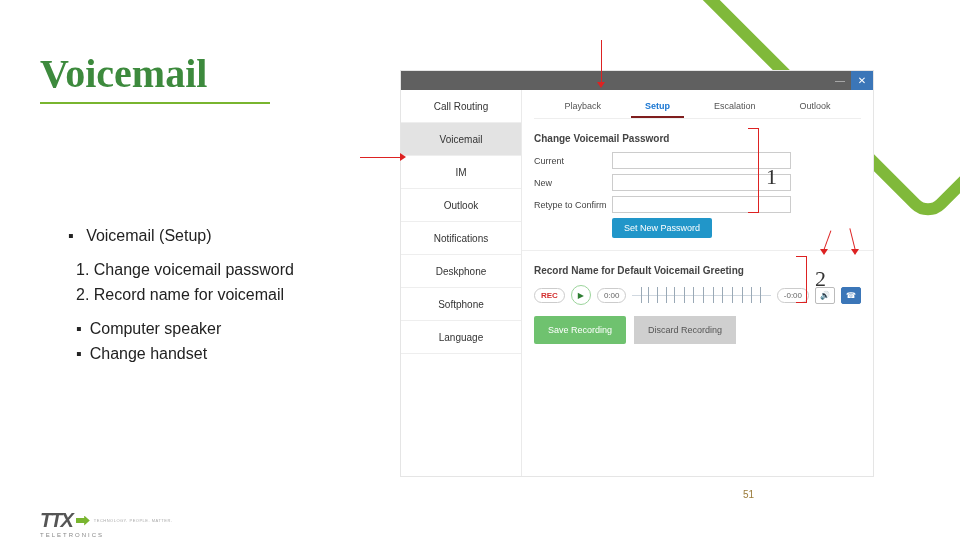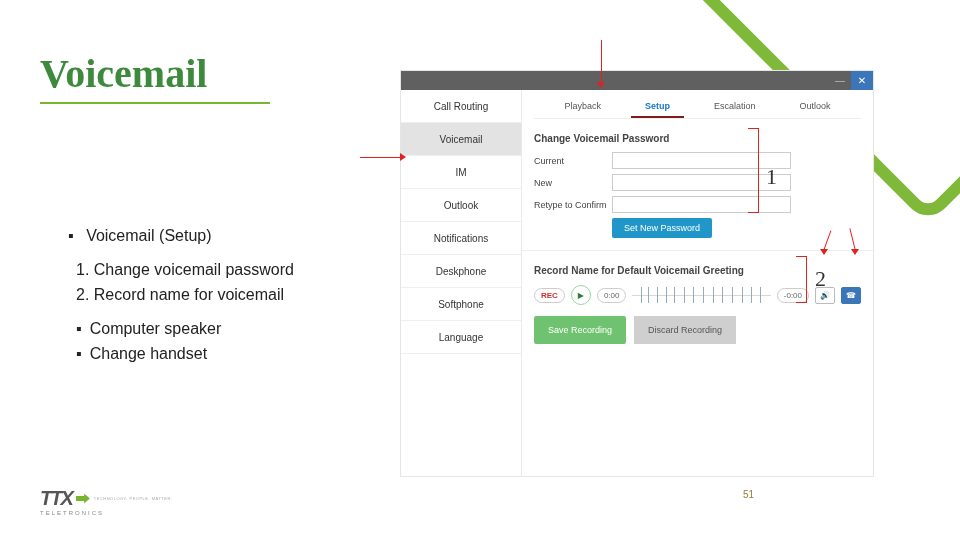--- a/index.html
+++ b/index.html
@@ -54,21 +54,21 @@
   .btn-green{background:#6fc26f;color:#fff;border:none;padding:5px 14px;font-size:9px;border-radius:2px}
   .btn-grey{background:#cfcfcf;color:#555;border:none;padding:9px 14px;font-size:9px;border-radius:0}
 
   
   .ann-line{position:absolute;background:#d22}
   .ann-arrow-r{position:absolute;border-top:4px solid transparent;border-bottom:4px solid transparent;border-left:6px solid #d22}
   .ann-arrow-d{position:absolute;border-left:4px solid transparent;border-right:4px solid transparent;border-top:6px solid #d22}
   .ann-bracket{position:absolute;border:1px solid #d22;border-left:none}
   .ann-num{position:absolute;font-family:"Times New Roman",serif;font-size:22px;color:#333}
 
-  .logo{position:absolute;left:40px;bottom:24px;display:flex;align-items:center;gap:6px}
+  .logo{position:absolute;left:40px;bottom:2px;display:flex;align-items:center;gap:6px}
   .logo-mark{font-family:"Arial Black",Arial;font-style:italic;font-size:20px;font-weight:900;color:#555;letter-spacing:-2px}
   .logo-arrow{display:inline-block;width:14px;height:10px;background:#79b52f;clip-path:polygon(0 25%,60% 25%,60% 0,100% 50%,60% 100%,60% 75%,0 75%)}
   .logo-sub{font-size:6px;color:#888;letter-spacing:2px}
   .logo-tag{font-size:4px;color:#aaa;letter-spacing:.5px}
 
   .pagenum{position:absolute;right:206px;bottom:40px;font-size:10px;color:#9a7b3a}
 </style>
 </head>
 <body>
 

